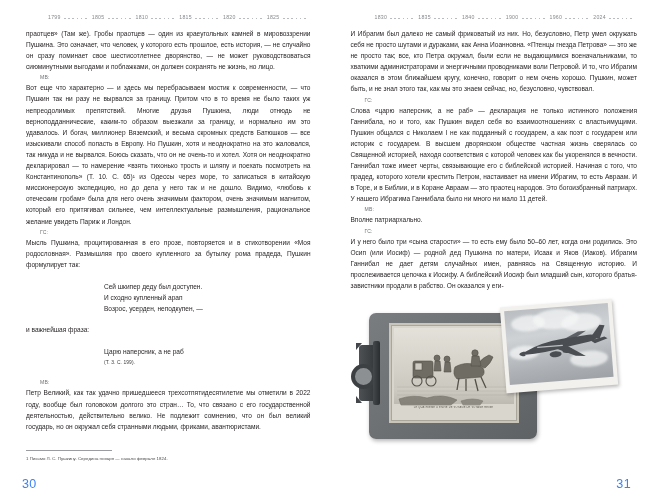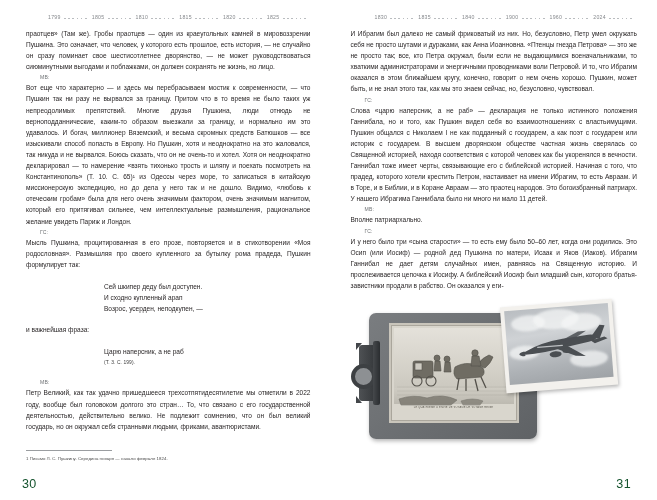--- a/index.html
+++ b/index.html
@@ -99,21 +99,21 @@
     color: #4a4a4a;
     letter-spacing: 0.05px;
   }
   .footnote .fn-num { font-size: 4.35px; }
 
   
   .folio {
     position: absolute;
     bottom: 9px;
     font-size: 12.5px;
-    color: #14532d;
+    color: #3b82f6;
     letter-spacing: 0.4px;
     text-align: center;
   }
   .folio-left  { left: 22px; }
   .folio-right { right: 26px; }
 
   
   .illus {
     position: absolute;
     left: 14px;

